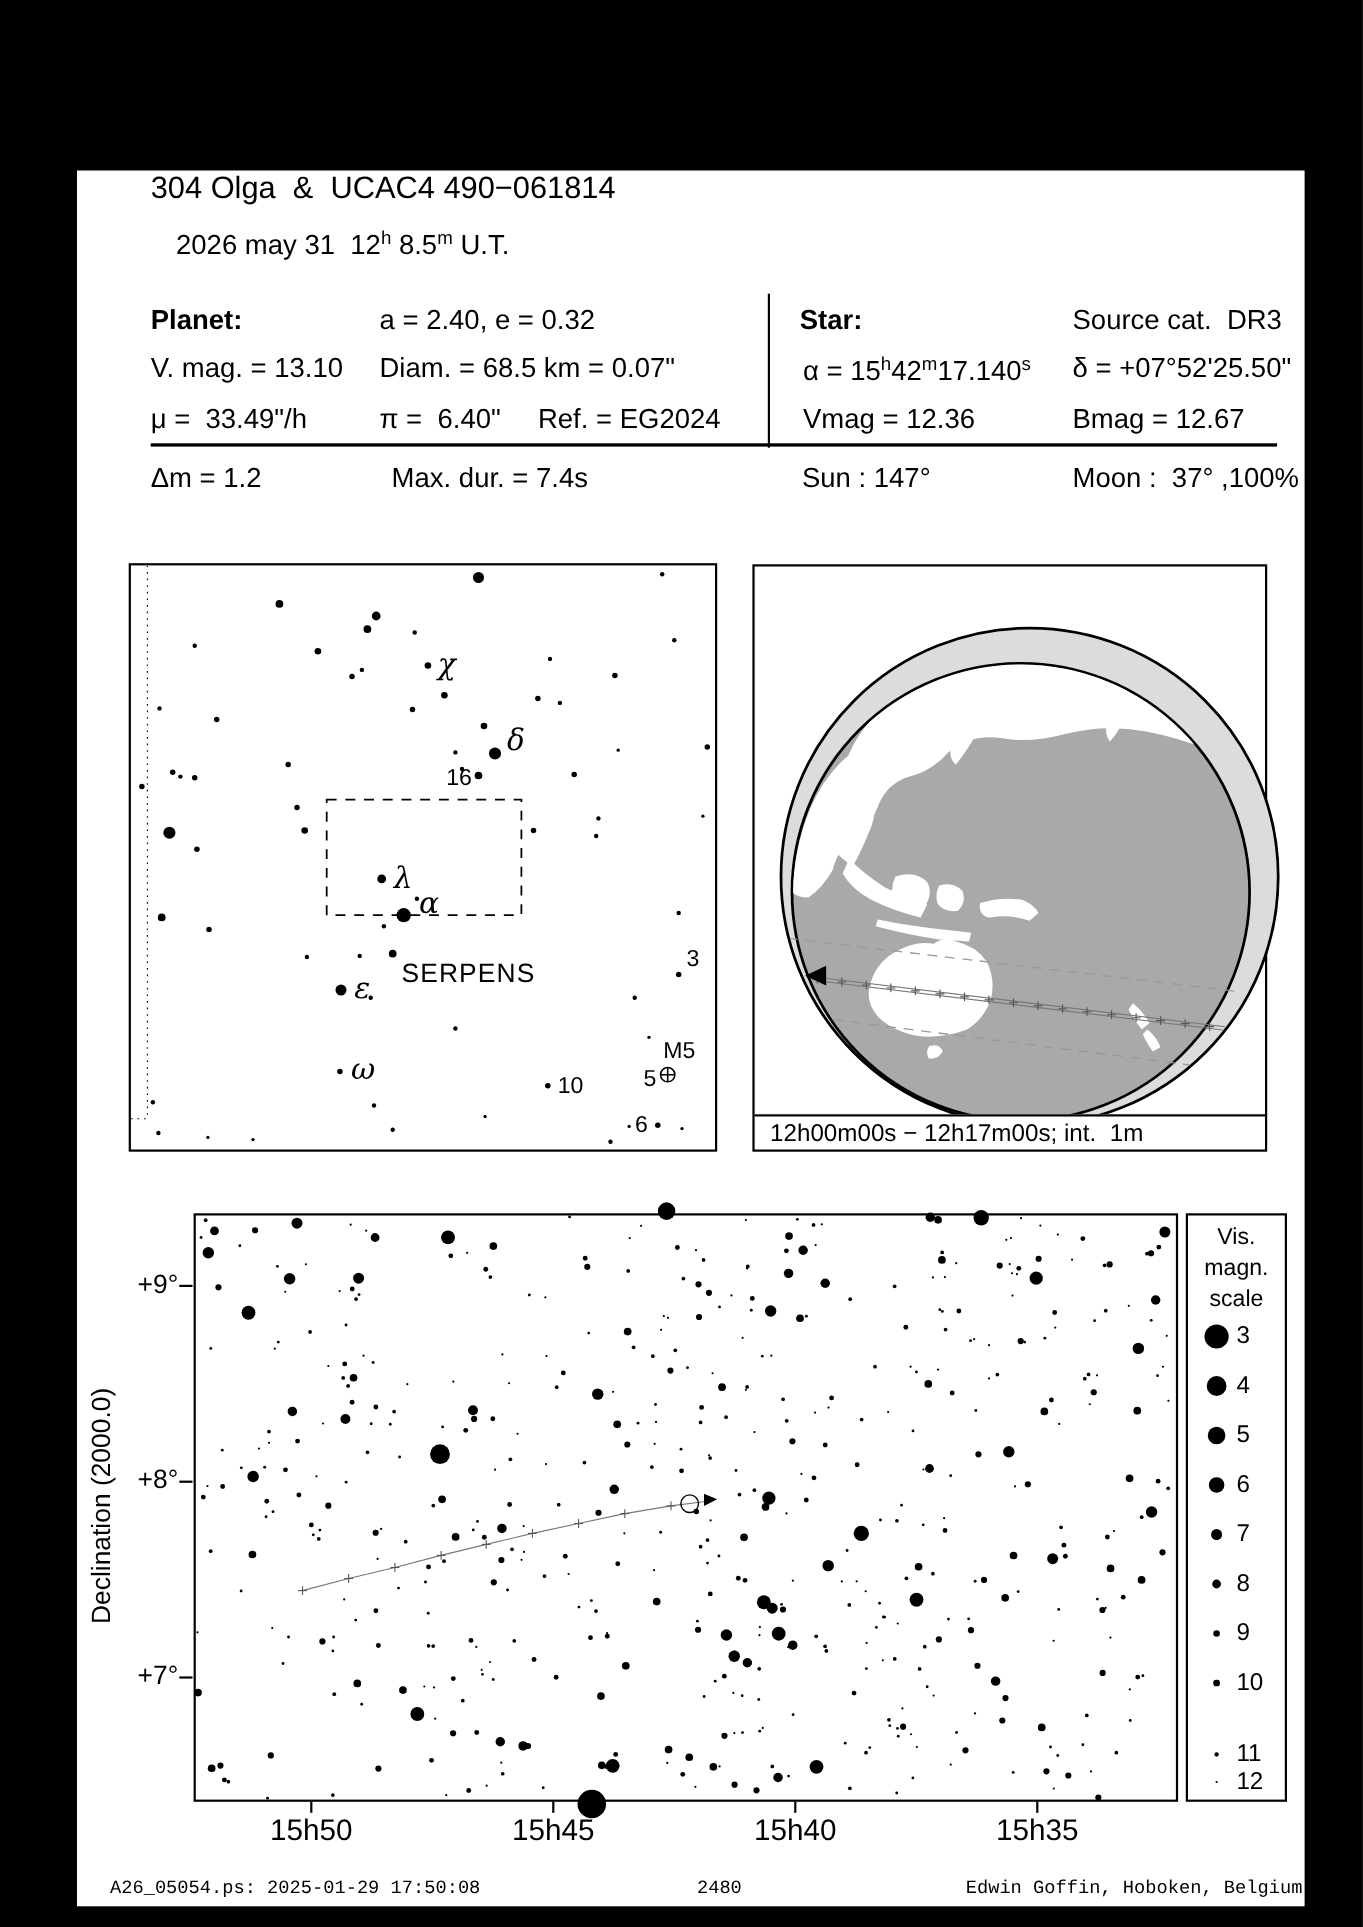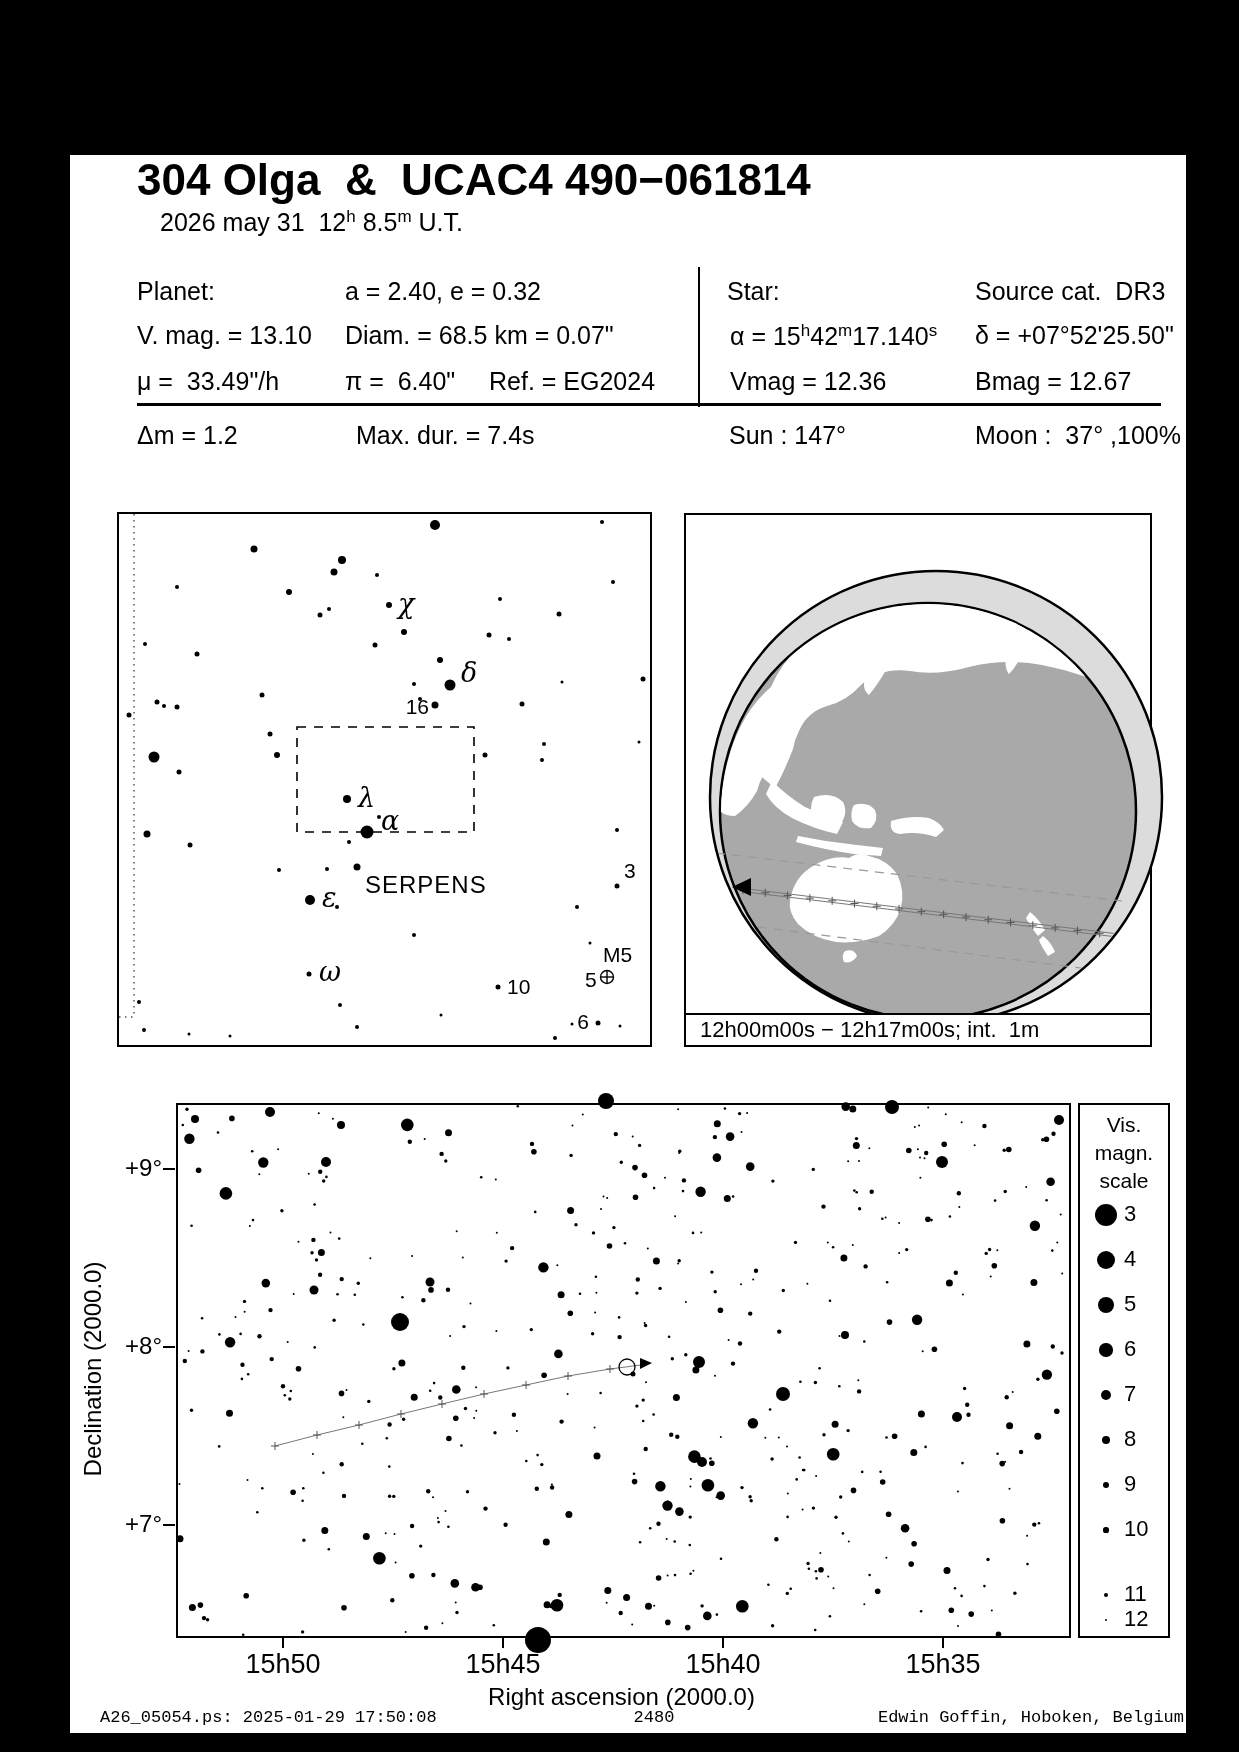--- a/index.html
+++ b/index.html
@@ -1,24 +1,24 @@
 <!DOCTYPE html>
 <html><head>
 <meta charset="utf-8">
 <style>
   html,body{margin:0;padding:0}
   body{width:1239px;height:1752px;background:#000;position:relative;overflow:hidden;
        font-family:"Liberation Sans",sans-serif;color:#000}
   #paper{position:absolute;left:70px;top:155px;width:1116px;height:1578px;background:#fff}
   .abs{position:absolute;white-space:pre}
-  .title{left:67px;top:0;font-size:44px;font-weight:bold}
+  .title{left:67px;top:0;font-size:28px;font-weight:normal}
   .date{left:90px;top:52px;font-size:25px}
   sup{font-size:0.68em}
   .cell{font-size:25px}
-  .bold{font-weight:normal}
+  .bold{font-weight:bold}
   .vline{position:absolute;left:628px;top:112px;width:2px;height:140px;background:#000}
   .hrule{position:absolute;left:67px;top:248px;width:1024px;height:3px;background:#000}
   .box{position:absolute;border:2px solid #000;background:#fff;box-sizing:border-box}
   svg{display:block}
   #finder-box{left:47px;top:357px;width:535px;height:535px}
   #globe-box{left:614px;top:358px;width:468px;height:534px}
   #main-box{left:106px;top:948px;width:895px;height:535px}
   #legend-box{left:1008px;top:948px;width:92px;height:535px}
   #main-svg{overflow:visible}
   .caption{position:absolute;left:0;right:0;top:498px;height:30px;border-top:2px solid #000;
@@ -796,21 +796,20 @@
 
   <div class="tickX" style="left:212px"></div>
   <div class="tickX" style="left:432px"></div>
   <div class="tickX" style="left:652px"></div>
   <div class="tickX" style="left:872px"></div>
   <div class="xtl" style="left:153px">15h50</div>
   <div class="xtl" style="left:373px">15h45</div>
   <div class="xtl" style="left:593px">15h40</div>
   <div class="xtl" style="left:813px">15h35</div>
 
-  <div class="abs xaxis-label">Right ascension (2000.0)</div>
   <div class="abs yaxis-label">Declination (2000.0)</div>
 
   <div class="box" id="legend-box">
     <div id="legend-inner">
       <div class="legend-title" style="top:8px">Vis.</div>
       <div class="legend-title" style="top:36px">magn.</div>
       <div class="legend-title" style="top:64px">scale</div>
     <div class="lrow" style="top: 96px;">
           <span class="ldot" style="height: 22px; width: 22px; left: 15px; top: 3px;"></span>
           <span class="llab">3</span>

